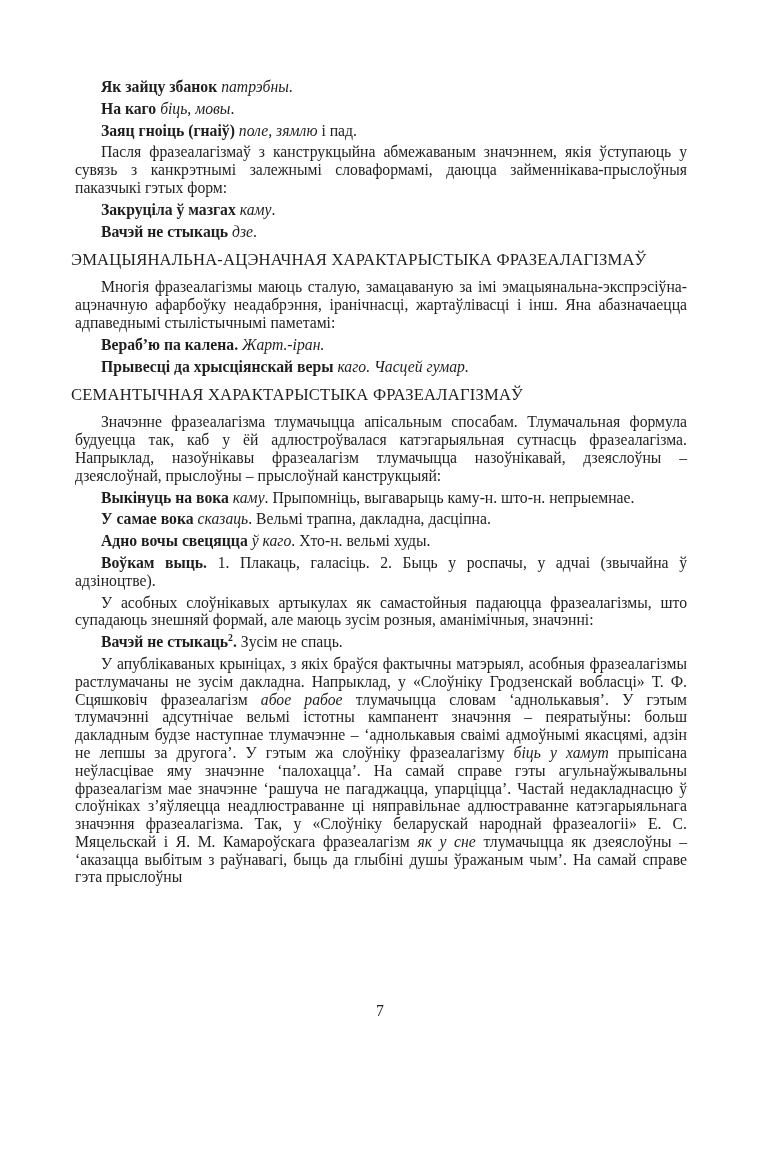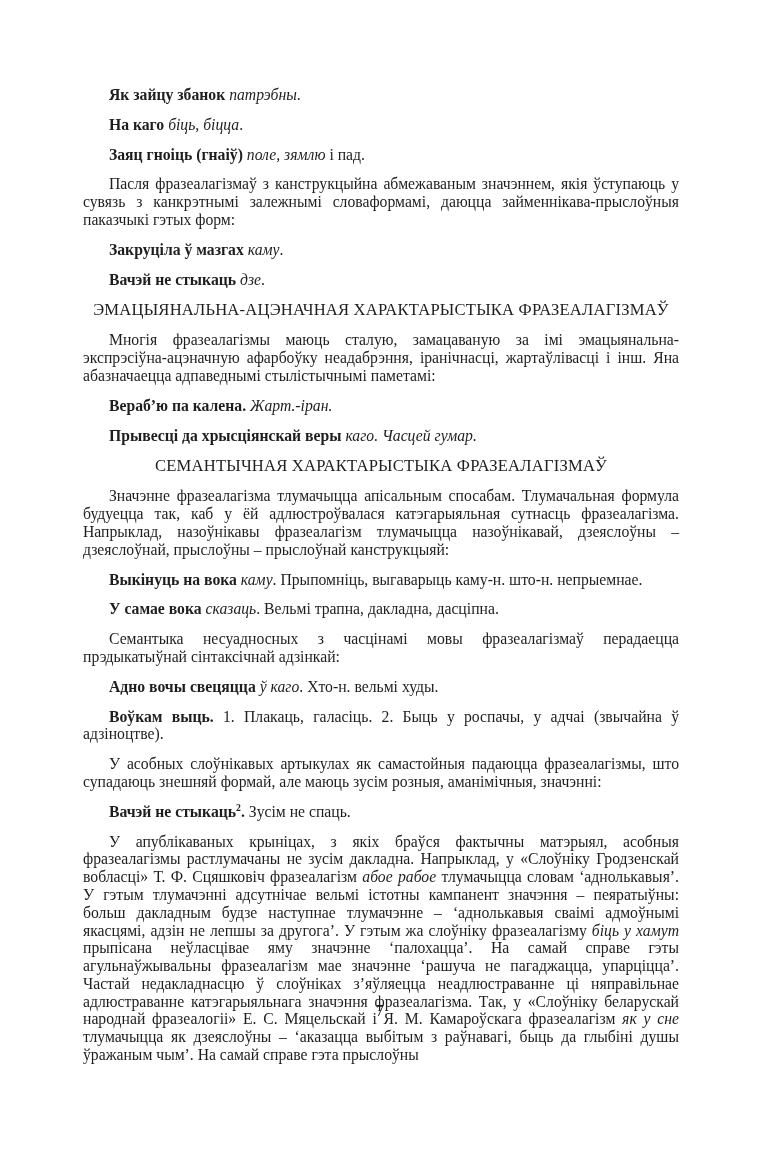--- a/index.html
+++ b/index.html
@@ -19,28 +19,28 @@
     position: absolute;
     left: 71px;
     top: 74px;
     width: 620px;
     font-size: 15.7px;
     line-height: 17.8px;
     text-align: justify;
     text-justify: inter-word;
   }
   .para {
-    margin: 12px;
+    margin: 4px;
     text-indent: 26px;
   }
   .heading {
     margin: 10px 0 9px 0;
     font-size: 16.6px;
     font-weight: 400;
-    text-align: center;
+    text-align: left;
     text-indent: 0;
     letter-spacing: 0.2px;
     line-height: 19px;
   }
   .run-bold { font-weight: 700; }
   .run-italic { font-style: italic; }
   .run-normal { font-style: normal; font-weight: 400; }
   sup.run-sup {
     font-weight: 700;
     font-size: 0.62em;
@@ -54,34 +54,33 @@
     text-align: center;
     font-size: 15.7px;
     color: #1e1e1e;
   }
 </style>
 </head>
 <body>
 
 <main class="text-block" id="content">
     <p class="para entry"><span class="run-bold">Як зайцу збанок </span><span class="run-italic">патрэбны</span><span class="run-normal">.</span></p>
-    <p class="para entry"><span class="run-bold">На каго </span><span class="run-italic">біць, біцца</span><span class="run-normal">.</span></p>
+    <p class="para entry"><span class="run-bold">На каго </span><span class="run-italic">біць, мовы</span><span class="run-normal">.</span></p>
     <p class="para entry"><span class="run-bold">Заяц гноіць (гнаіў) </span><span class="run-italic">поле, зямлю</span><span class="run-normal"> і пад.</span></p>
     <p class="para"><span class="run-normal">Пасля фразеалагізмаў з канструкцыйна абмежаваным значэннем, якія ўступаюць у сувязь з канкрэтнымі залежнымі словаформамі, даюцца займеннікава-прыслоўныя паказчыкі гэтых форм:</span></p>
     <p class="para entry"><span class="run-bold">Закруціла ў мазгах </span><span class="run-italic">каму</span><span class="run-normal">.</span></p>
     <p class="para entry"><span class="run-bold">Вачэй не стыкаць </span><span class="run-italic">дзе</span><span class="run-normal">.</span></p>
     <h2 class="heading"><span class="run-normal">ЭМАЦЫЯНАЛЬНА-АЦЭНАЧНАЯ ХАРАКТАРЫСТЫКА ФРАЗЕАЛАГІЗМАЎ</span></h2>
     <p class="para"><span class="run-normal">Многія фразеалагізмы маюць сталую, замацаваную за імі эмацыянальна-экспрэсіўна-ацэначную афарбоўку неадабрэння, іранічнасці, жартаўлівасці і інш. Яна абазначаецца адпаведнымі стылістычнымі паметамі:</span></p>
     <p class="para entry"><span class="run-bold">Вераб’ю па калена. </span><span class="run-italic">Жарт.-іран.</span></p>
     <p class="para entry"><span class="run-bold">Прывесці да хрысціянскай веры </span><span class="run-italic">каго. Часцей гумар.</span></p>
     <h2 class="heading"><span class="run-normal">СЕМАНТЫЧНАЯ ХАРАКТАРЫСТЫКА ФРАЗЕАЛАГІЗМАЎ</span></h2>
     <p class="para"><span class="run-normal">Значэнне фразеалагізма тлумачыцца апісальным спосабам. Тлумачальная формула будуецца так, каб у ёй адлюстроўвалася катэгарыяльная сутнасць фразеалагізма. Напрыклад, назоўнікавы фразеалагізм тлумачыцца назоўнікавай, дзеяслоўны – дзеяслоўнай, прыслоўны – прыслоўнай канструкцыяй:</span></p>
     <p class="para entry"><span class="run-bold">Выкінуць на вока </span><span class="run-italic">каму</span><span class="run-normal">. Прыпомніць, выгаварыць каму-н. што-н. непрыемнае.</span></p>
     <p class="para entry"><span class="run-bold">У самае вока </span><span class="run-italic">сказаць</span><span class="run-normal">. Вельмі трапна, дакладна, дасціпна.</span></p>
-    <p class="para"><span class="run-normal">Семантыка несуадносных з часцінамі мовы фразеалагізмаў перадаецца прэдыкатыўнай сінтаксічнай адзінкай:</span></p>
     <p class="para entry"><span class="run-bold">Адно вочы свецяцца </span><span class="run-italic">ў каго</span><span class="run-normal">. Хто-н. вельмі худы.</span></p>
     <p class="para entry"><span class="run-bold">Воўкам выць. </span><span class="run-normal">1. Плакаць, галасіць. 2. Быць у роспачы, у адчаі (звычайна ў адзіноцтве).</span></p>
     <p class="para"><span class="run-normal">У асобных слоўнікавых артыкулах як самастойныя падаюцца фразеалагізмы, што супадаюць знешняй формай, але маюць зусім розныя, аманімічныя, значэнні:</span></p>
     <p class="para entry"><span class="run-bold">Вачэй не стыкаць</span><sup class="run-sup">2</sup><span class="run-bold">.</span><span class="run-normal"> Зусім не спаць.</span></p>
     <p class="para"><span class="run-normal">У апублікаваных крыніцах, з якіх браўся фактычны матэрыял, асобныя фразеалагізмы растлумачаны не зусім дакладна. Напрыклад, у «Слоўніку Гродзенскай вобласці» Т. Ф. Сцяшковіч фразеалагізм </span><span class="run-italic">абое рабое</span><span class="run-normal"> тлумачыцца словам ‘аднолькавыя’. У гэтым тлумачэнні адсутнічае вельмі істотны кампанент значэння – пеяратыўны: больш дакладным будзе наступнае тлумачэнне – ‘аднолькавыя сваімі адмоўнымі якасцямі, адзін не лепшы за другога’. У гэтым жа слоўніку фразеалагізму </span><span class="run-italic">біць у хамут</span><span class="run-normal"> прыпісана неўласцівае яму значэнне ‘палохацца’. На самай справе гэты агульнаўжывальны фразеалагізм мае значэнне ‘рашуча не пагаджацца, упарціцца’. Частай недакладнасцю ў слоўніках з’яўляецца неадлюстраванне ці няправільнае адлюстраванне катэгарыяльнага значэння фразеалагізма. Так, у «Слоўніку беларускай народнай фразеалогіі» Е. С. Мяцельскай і Я. М. Камароўскага фразеалагізм </span><span class="run-italic">як у сне</span><span class="run-normal"> тлумачыцца як дзеяслоўны – ‘аказацца выбітым з раўнавагі, быць да глыбіні душы ўражаным чым’. На самай справе гэта прыслоўны</span></p>
   </main>
 
 <div class="page-number">7</div>
 
 </body></html>

